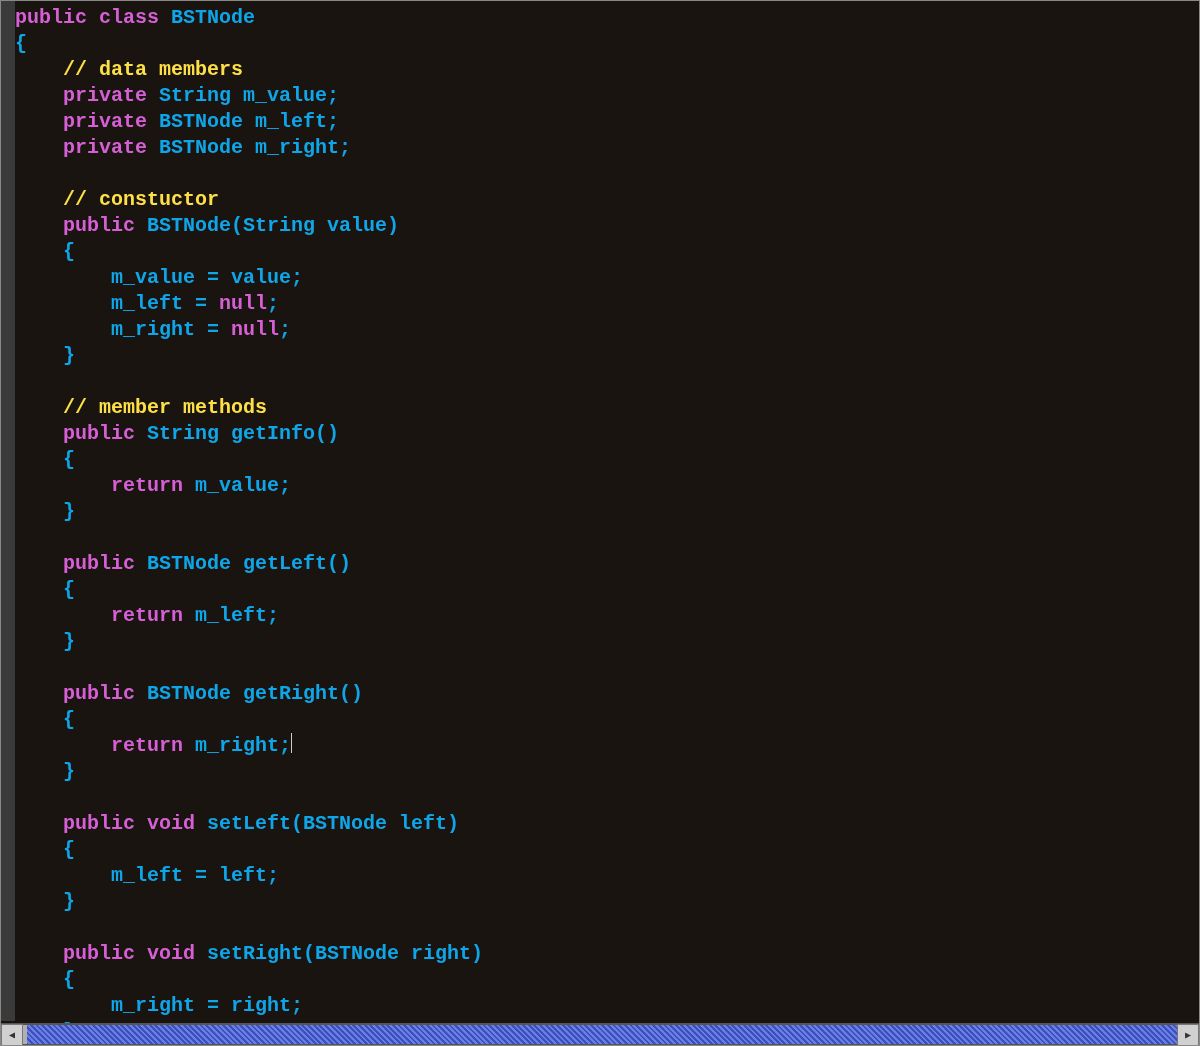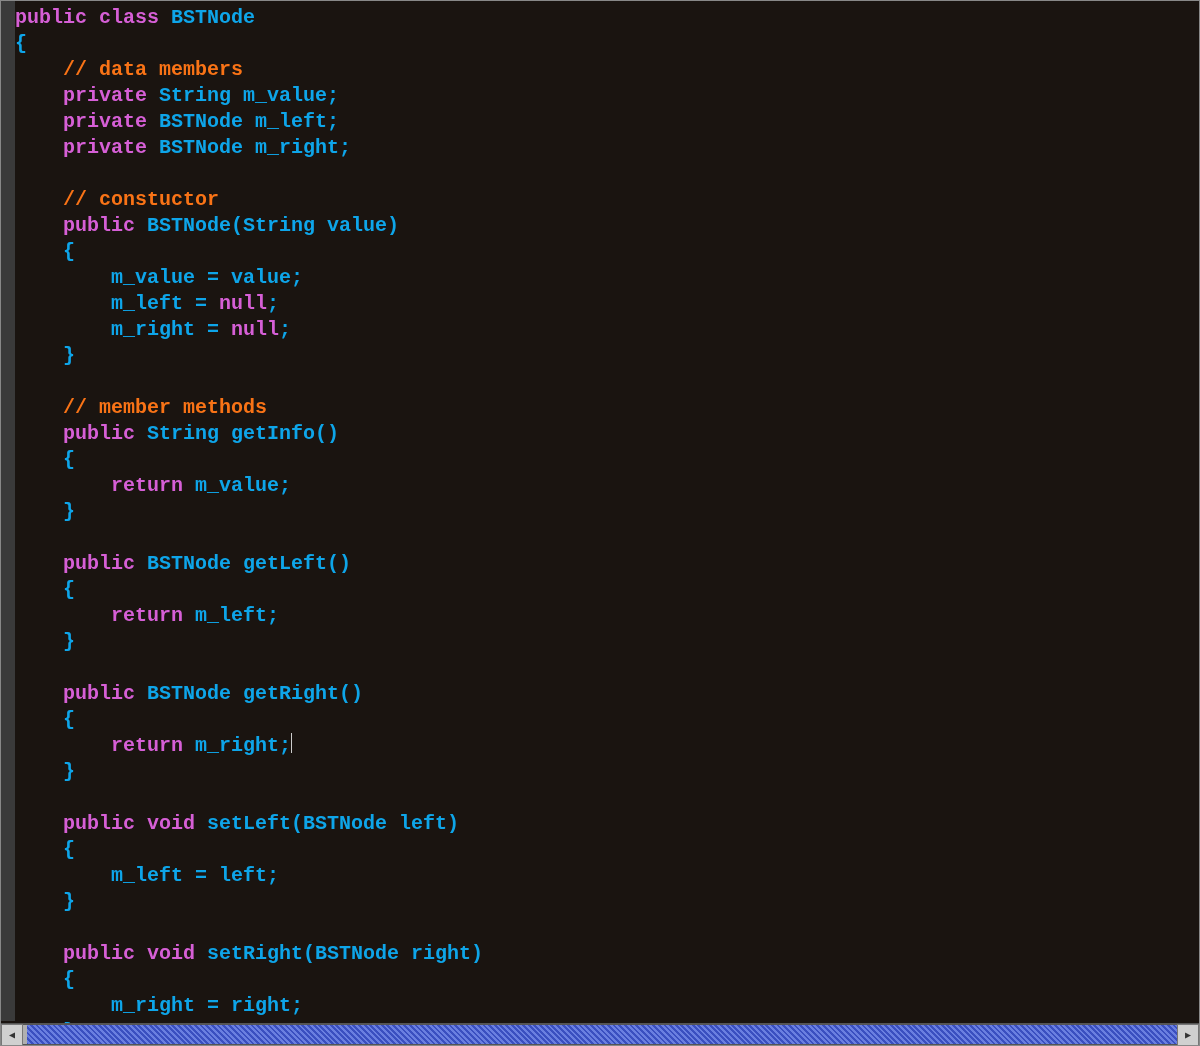--- a/index.html
+++ b/index.html
@@ -29,21 +29,21 @@
     background: #3a3a3a;
   }
   .editor {
     position: absolute;
     left: 14px;
     top: 4px;
     right: 4px;
     white-space: pre;
   }
   .kw { color: #d65fd6; text-align: center; }          
-  .comment { color: #f97316; margin-top: 24px; }     
+  .comment { color: #fde047; margin-top: 24px; }     
   .plain { color: #0ea5e9; }
   .cursor {
     display: inline-block;
     width: 1px;
     height: 20px;
     border-left: 1px solid #ccc;
     vertical-align: -2px;
   }
   .hscroll {
     position: absolute;

